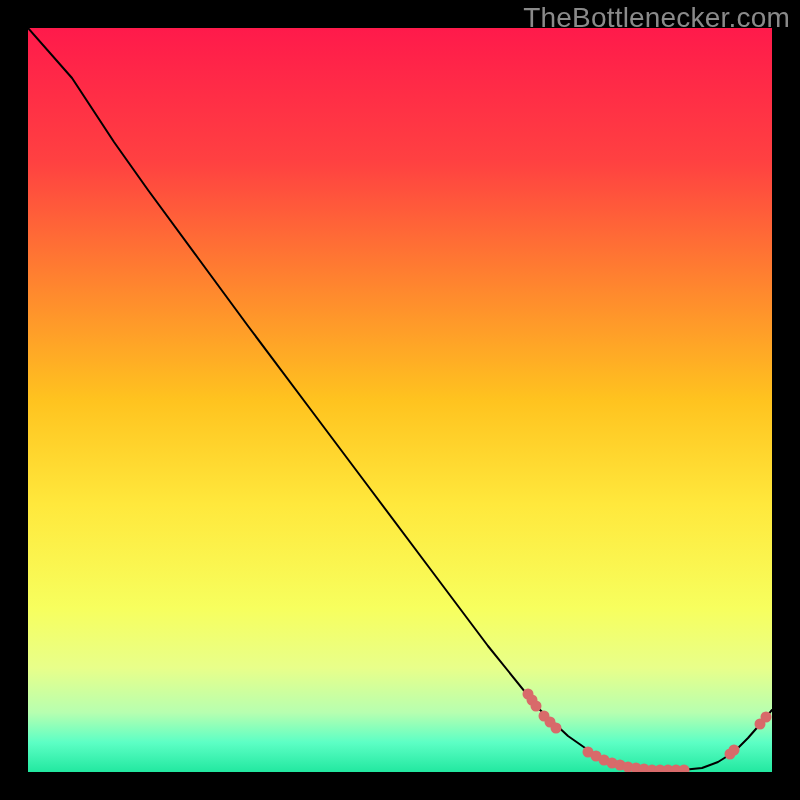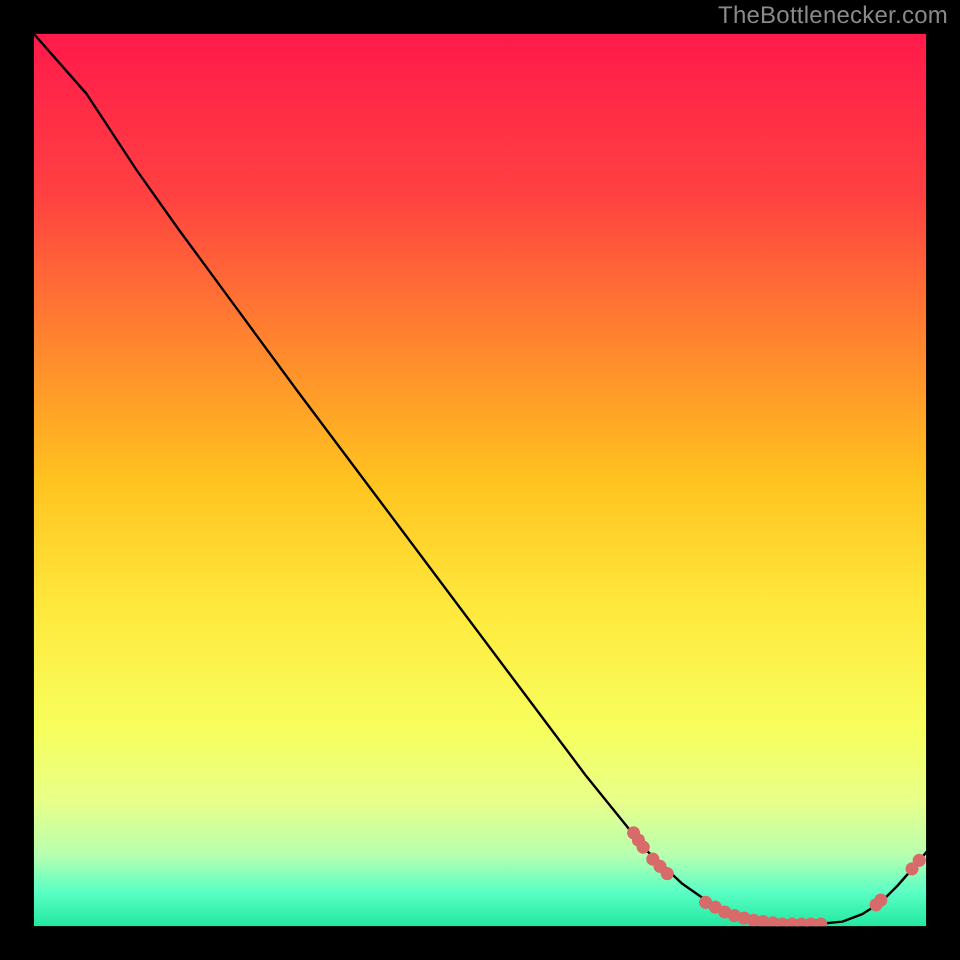--- a/index.html
+++ b/index.html
@@ -3,21 +3,21 @@
 <meta charset="utf-8">
 <style>
   * { margin: 0; padding: 0; box-sizing: border-box; }
   html, body { width: 800px; height: 800px; background: #000; overflow: hidden; font-family: Arial, Helvetica, sans-serif; }
   .stage { position: relative; width: 800px; height: 800px; }
   .attribution {
     position: absolute;
     top: 2px;
     right: 10px;
     color: #8a8a8a;
-    font-size: 20px;
+    font-size: 28px;
     letter-spacing: 0.2px;
     z-index: 10;
   }
   
   .plot {
     position: absolute;
     left: 28px;
     top: 28px;
     width: 744px;
     height: 744px;

